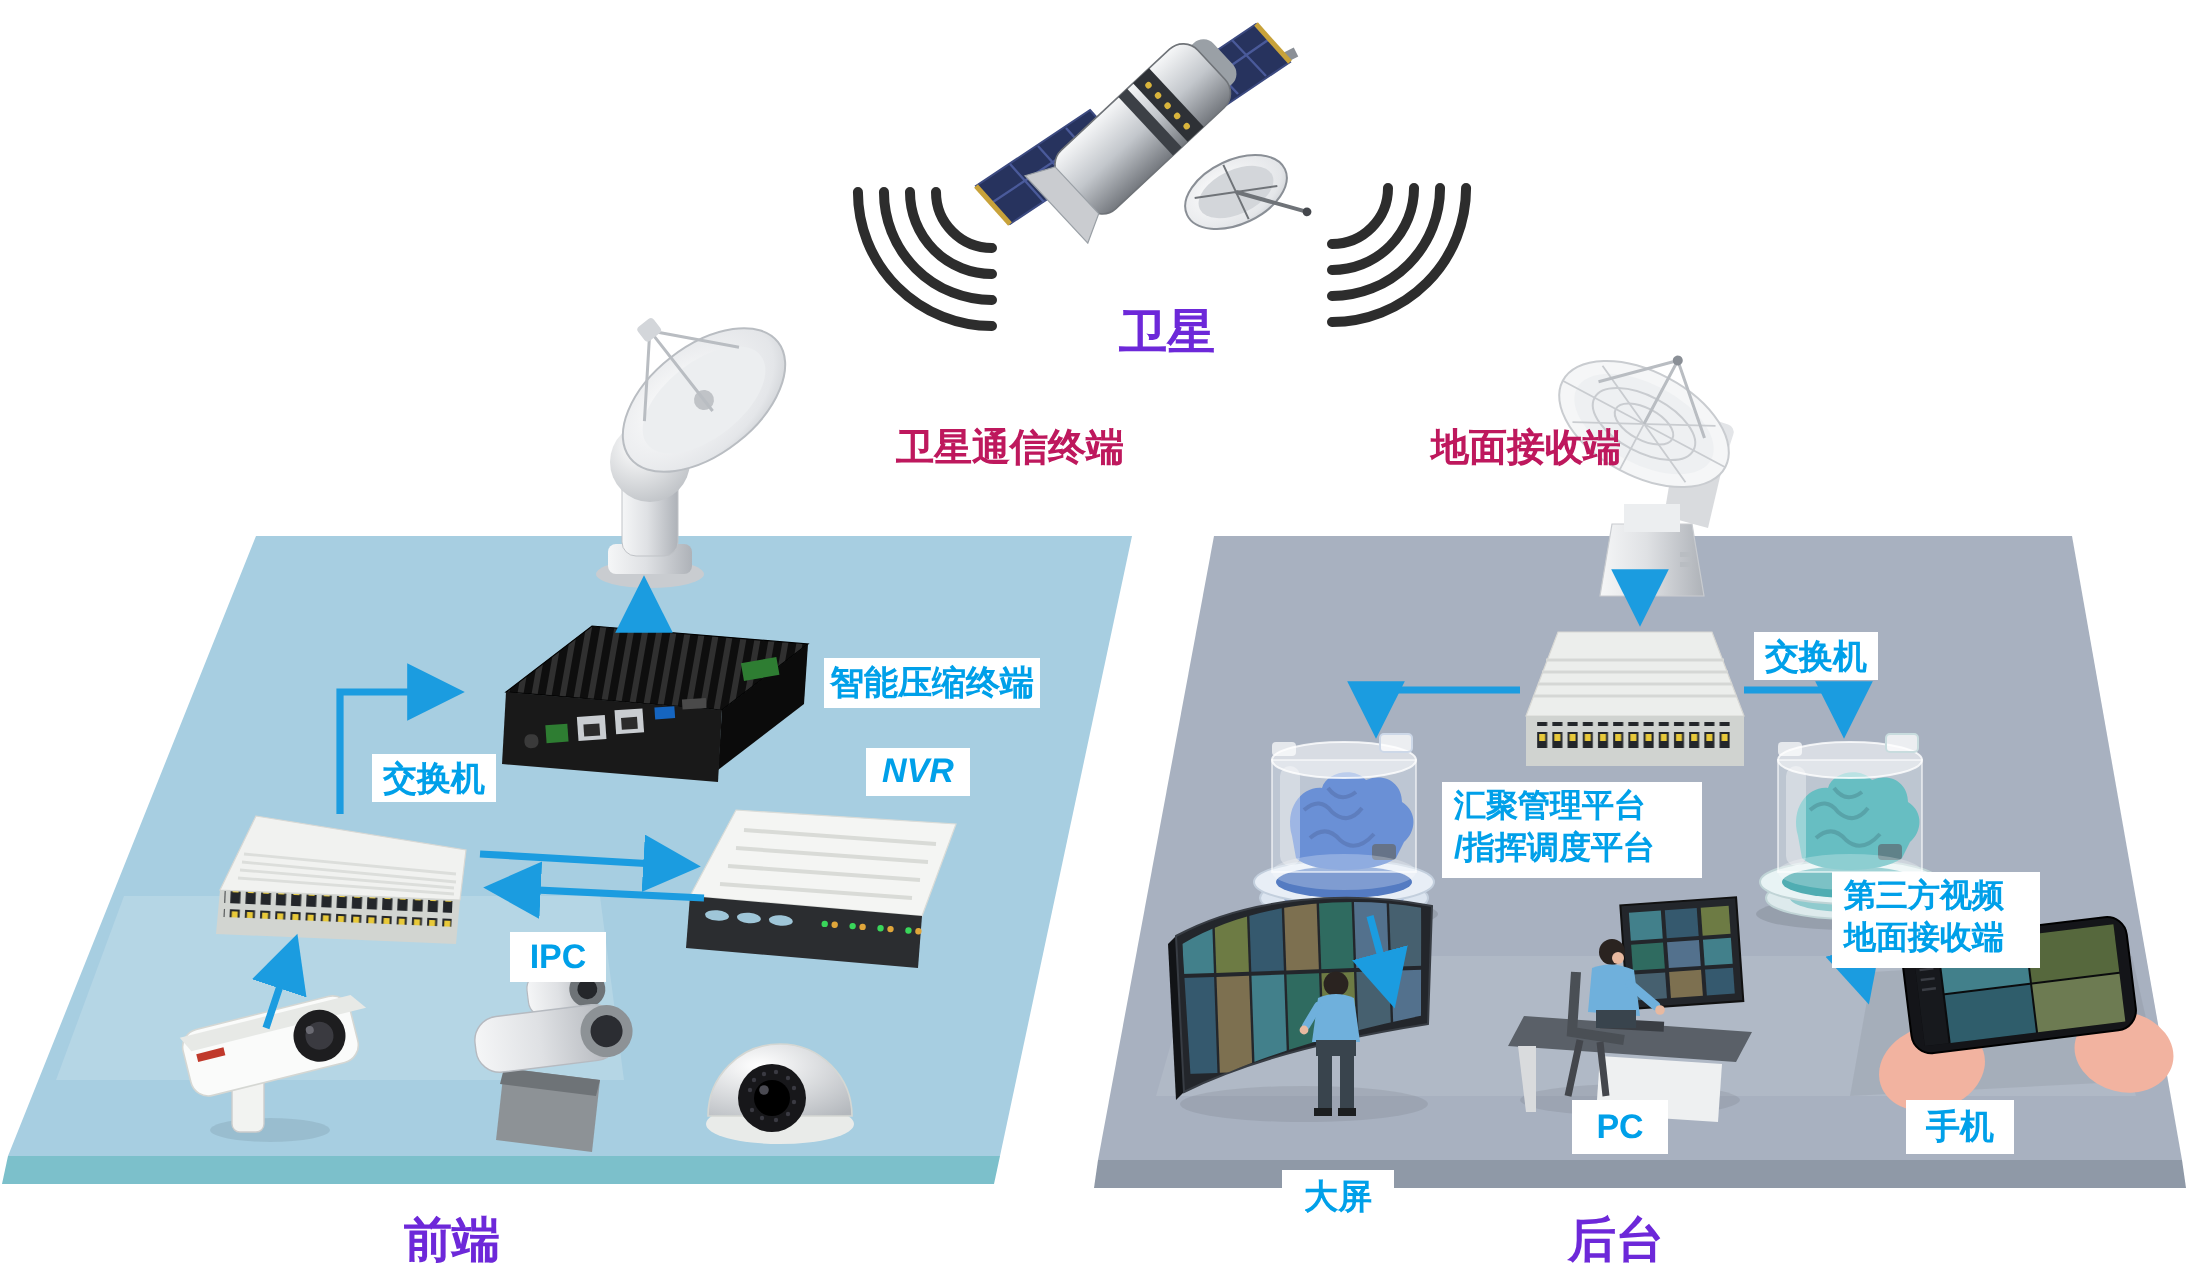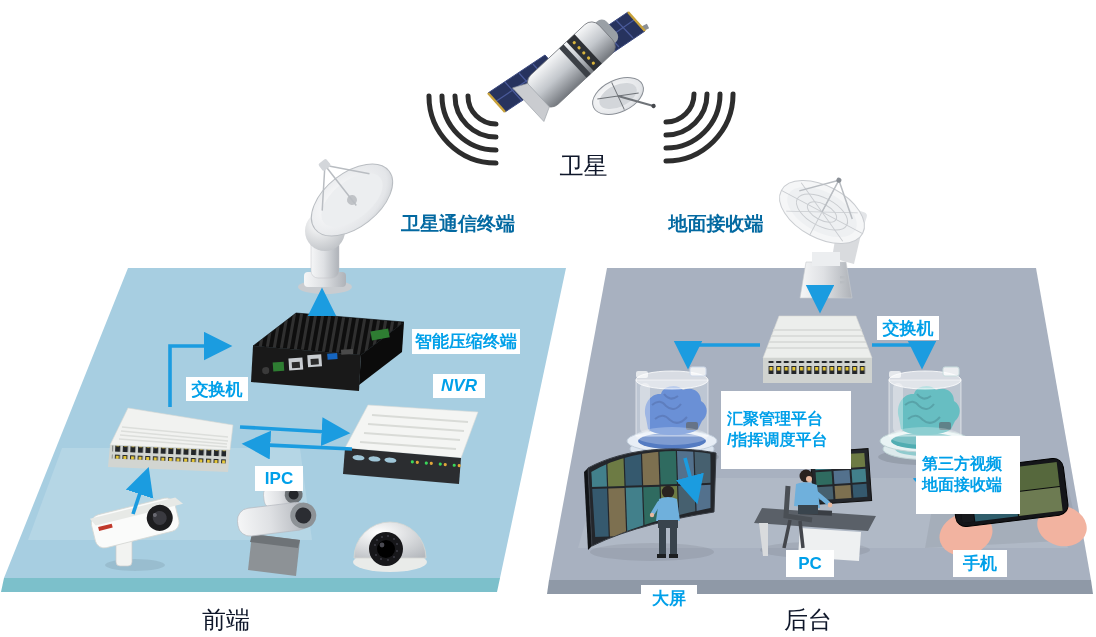--- a/index.html
+++ b/index.html
@@ -3,23 +3,23 @@
 <meta charset="utf-8">
 <style>
   html,body{margin:0;padding:0;background:#fff;}
   .stage{position:relative;width:1096px;height:637px;background:#ffffff;overflow:hidden;
          font-family:"Liberation Sans","DejaVu Sans",sans-serif;}
   .stage svg.scene{position:absolute;left:0;top:0;}
   .lbl{position:absolute;display:flex;align-items:center;justify-content:center;
        font-family:"Liberation Sans","DejaVu Sans",sans-serif;white-space:nowrap;}
   .lbl-blue{background:#ffffff;color:#00A0E9;font-weight:bold;font-size:17px;}
   .lbl-blue2{background:#ffffff;color:#00A0E9;font-weight:bold;font-size:16px;line-height:1.3;
-             flex-direction:column;align-items:flex-start;padding:18px 6px;}
-  .lbl-dark{color:#0369a1;font-weight:bold;font-size:19px;background:transparent;}
-  .lbl-title{color:#0f172a;font-weight:normal;font-size:24px;background:transparent;text-align:center;}
+             flex-direction:column;align-items:flex-start;padding:3px 6px;}
+  .lbl-dark{color:#be185d;font-weight:bold;font-size:19px;background:transparent;margin-left:47px;}
+  .lbl-title{color:#6d28d9;font-weight:bold;font-size:24px;background:transparent;text-align:center;}
 </style>
 </head>
 <body>
 
 <div class="stage">
 
 <svg class="scene" width="1096" height="637" viewBox="0 0 1096 637">
   <defs>
     <marker id="ah" markerWidth="10" markerHeight="10" refX="6.5" refY="4" orient="auto">
       <path d="M0,0 L8,4 L0,8 Z" fill="#1B9CE0"></path>

